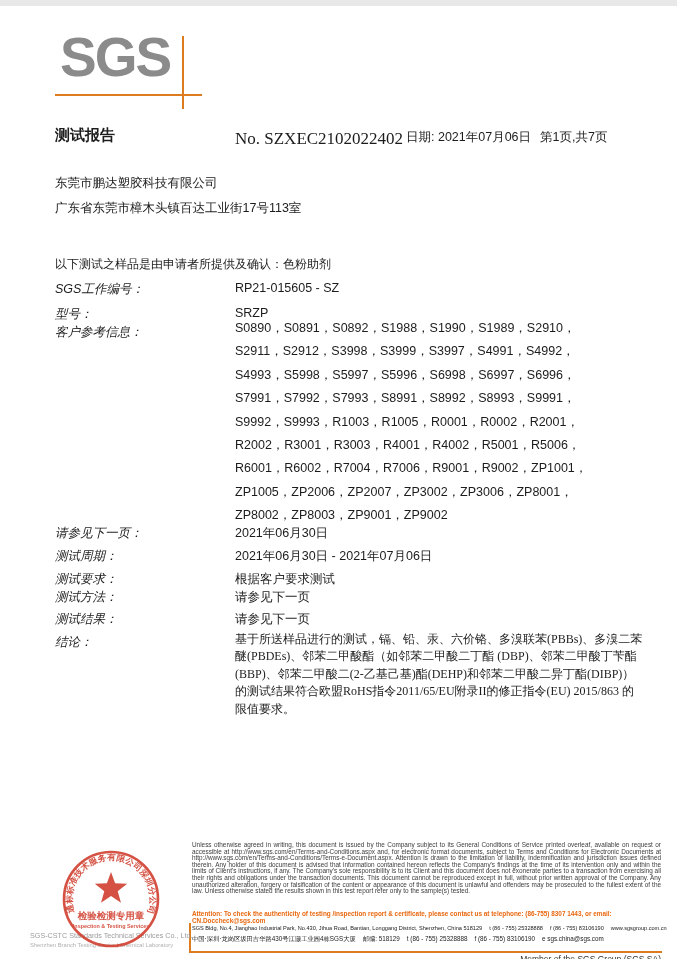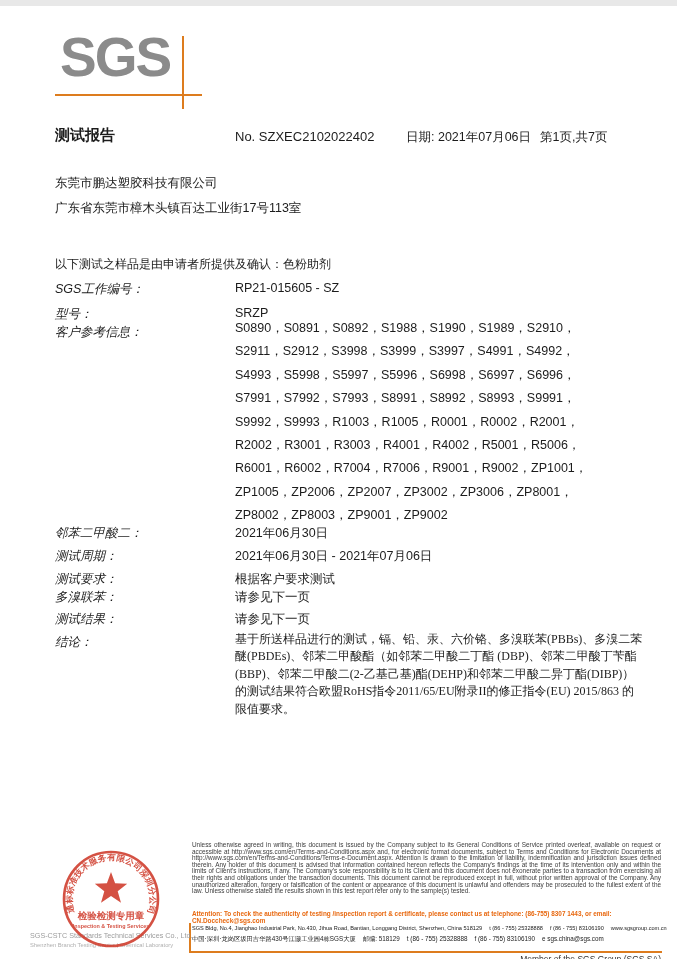--- a/index.html
+++ b/index.html
@@ -18,21 +18,21 @@
   .logo-text{
     left:60px;top:24px;
     font-size:55px;font-weight:bold;letter-spacing:-2px;
     color:#8b8b8b;line-height:1;
   }
   .logo-hline{left:55px;top:88px;width:147px;height:2px;background:#dd7c1e;}
   .logo-vline{left:182px;top:30px;width:2px;height:73px;background:#dd7c1e;}
 
   
   .report-title{left:55px;top:120px;font-size:15px;font-weight:bold;}
-  .report-no{left:235px;top:123px;font-size:13px;}
+  .report-no{left:235px;top:123px;font-size:17px;font-family:Liberation Serif, serif;}
   .report-date{left:406px;top:123px;font-size:12.5px;}
   .report-page{left:540px;top:123px;font-size:12.5px;}
 
   
   .applicant-name{left:55px;top:169px;font-size:12.5px;}
   .applicant-address{left:55px;top:194px;font-size:12.5px;}
 
   
   .sample-statement{left:55px;top:250px;font-size:12px;}
 
@@ -110,33 +110,33 @@
       <div>S4993，S5998，S5997，S5996，S6998，S6997，S6996，</div>
       <div>S7991，S7992，S7993，S8991，S8992，S8993，S9991，</div>
       <div>S9992，S9993，R1003，R1005，R0001，R0002，R2001，</div>
       <div>R2002，R3001，R3003，R4001，R4002，R5001，R5006，</div>
       <div>R6001，R6002，R7004，R7006，R9001，R9002，ZP1001，</div>
       <div>ZP1005，ZP2006，ZP2007，ZP3002，ZP3006，ZP8001，</div>
       <div>ZP8002，ZP8003，ZP9001，ZP9002</div>
     </div>
   </div>
   <div class="row-recv">
-    <div class="abs flabel">邻苯二甲酸二：</div>
+    <div class="abs flabel">请参见下一页：</div>
     <div class="abs fvalue">2021年06月30日</div>
   </div>
   <div class="row-period">
     <div class="abs flabel">测试周期：</div>
     <div class="abs fvalue">2021年06月30日 - 2021年07月06日</div>
   </div>
   <div class="row-req">
     <div class="abs flabel">测试要求：</div>
     <div class="abs fvalue">根据客户要求测试</div>
   </div>
   <div class="row-method">
-    <div class="abs flabel">多溴联苯：</div>
+    <div class="abs flabel">测试方法：</div>
     <div class="abs fvalue">请参见下一页</div>
   </div>
   <div class="row-result">
     <div class="abs flabel">测试结果：</div>
     <div class="abs fvalue">请参见下一页</div>
   </div>
   <div class="row-concl">
     <div class="abs flabel">结论：</div>
     <div class="abs conclusion-text">基于所送样品进行的测试，镉、铅、汞、六价铬、多溴联苯(PBBs)、多溴二苯醚(PBDEs)、邻苯二甲酸酯（如邻苯二甲酸二丁酯 (DBP)、邻苯二甲酸丁苄酯(BBP)、邻苯二甲酸二(2-乙基己基)酯(DEHP)和邻苯二甲酸二异丁酯(DIBP)）的测试结果符合欧盟RoHS指令2011/65/EU附录II的修正指令(EU) 2015/863 的限值要求。</div>
   </div>

